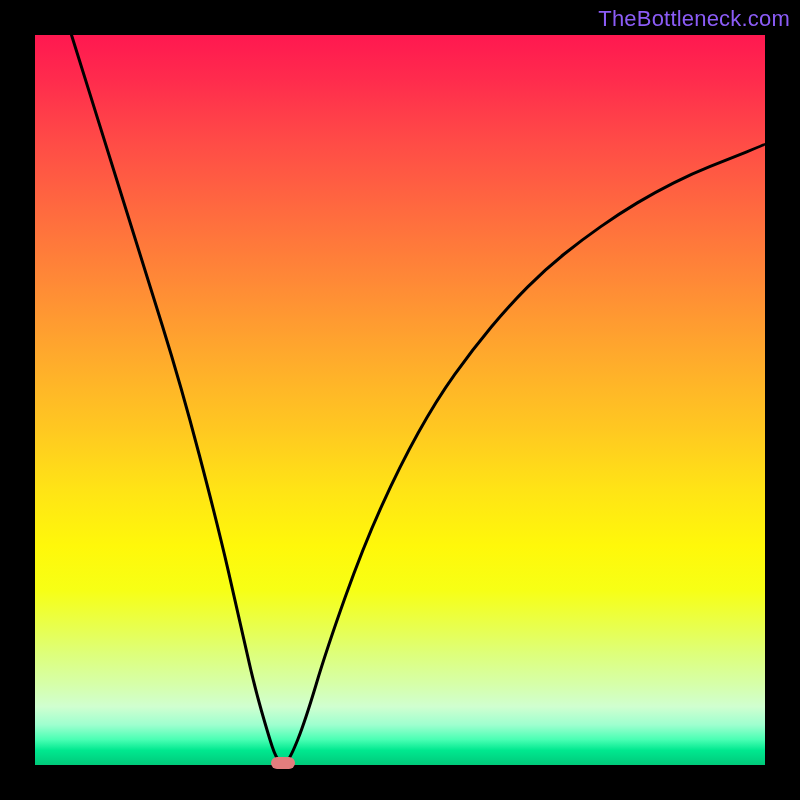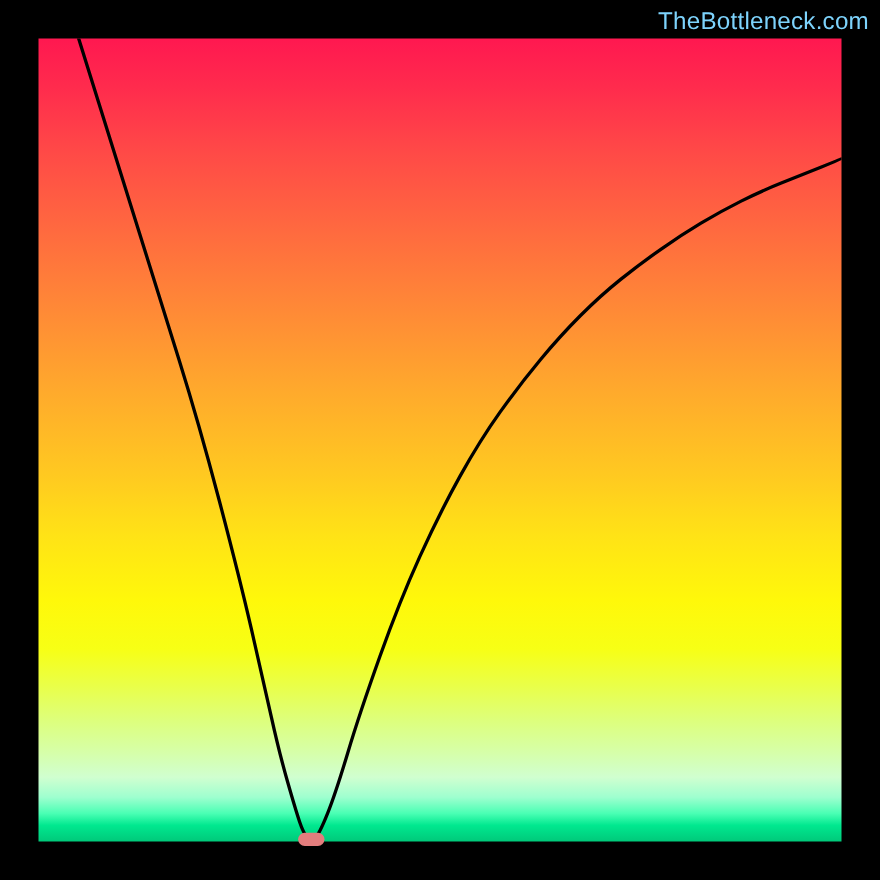--- a/index.html
+++ b/index.html
@@ -45,21 +45,21 @@
       #9effcf 94.5%,
       #4affb4 96.5%,
       #00e88f 98%,
       #00c97a 100%
     );
   }
   .watermark {
     position: absolute;
     top: 6px;
     right: 10px;
-    color: #7dd3fc;
+    color: #8b5cf6;
     font-size: 22px;
     font-weight: 400;
     letter-spacing: 0.2px;
     user-select: none;
   }
   svg.curve {
     position: absolute;
     left: 0;
     top: 0;
   }

